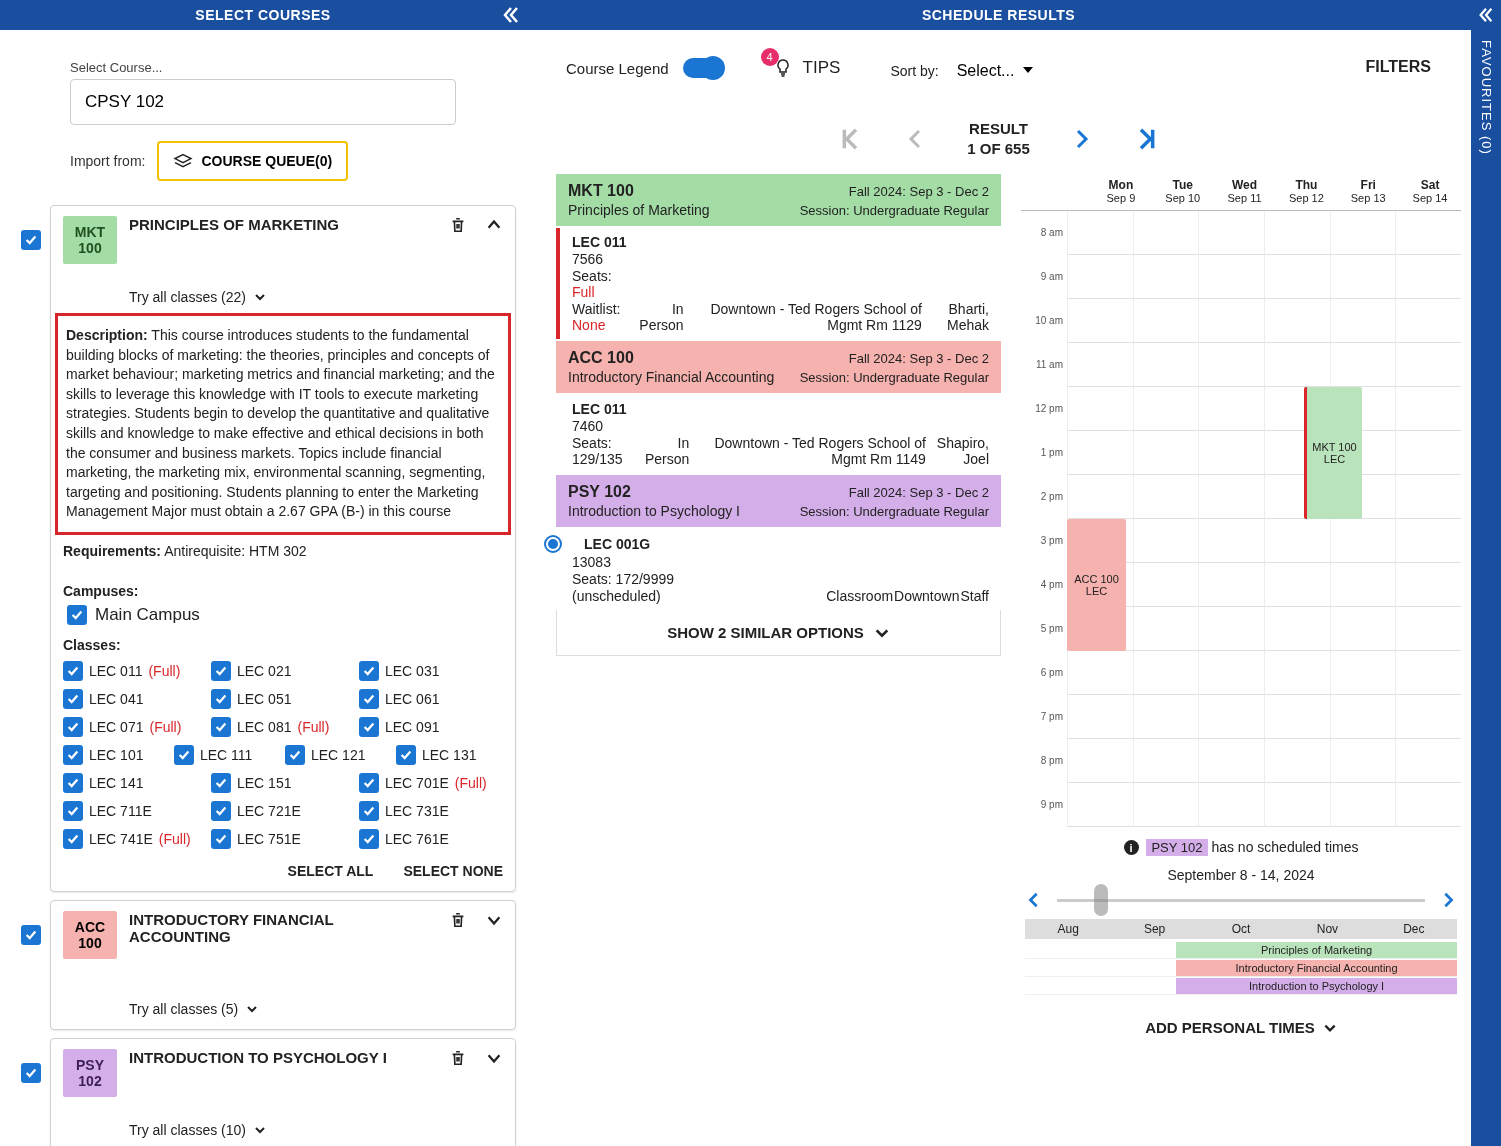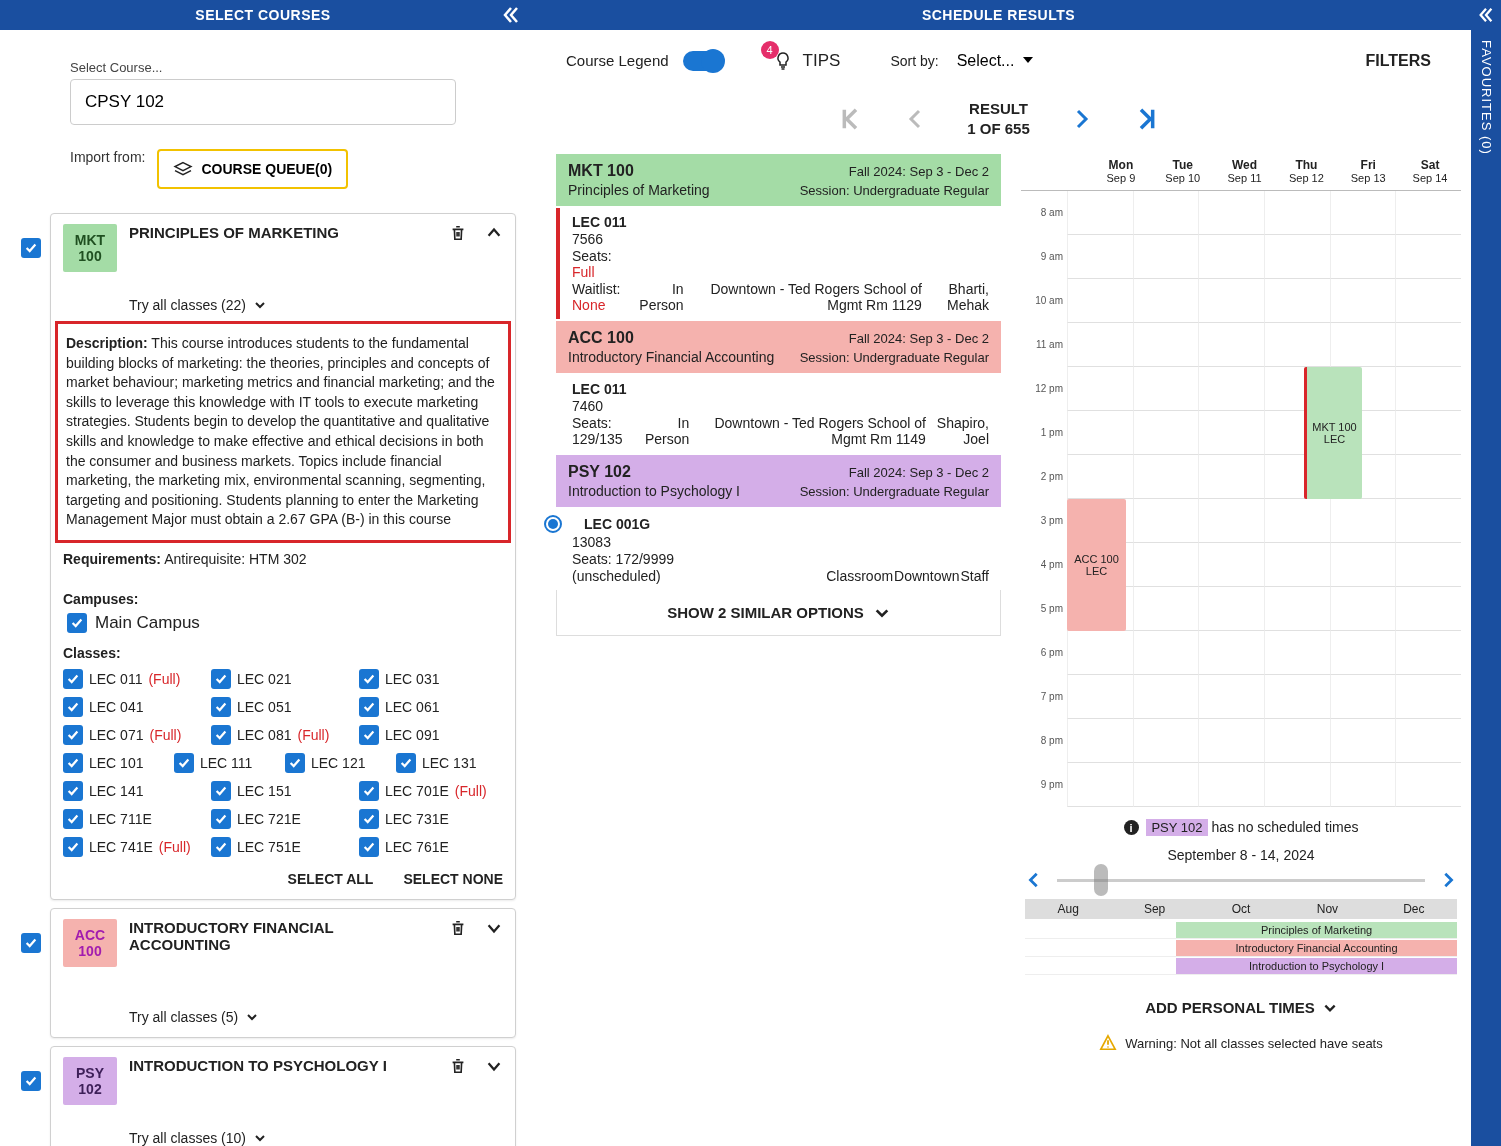--- a/index.html
+++ b/index.html
@@ -8,30 +8,30 @@
 
 
 .left-panel { width: 526px; display: flex; flex-direction: column; }
 .panel-header { background: #1a4fa0; color: #fff; height: 30px; display: flex; align-items: center; justify-content: center; position: relative; font-weight: bold; font-size: 14px; letter-spacing: 0.5px; }
 .panel-header .collapse-btn { position: absolute; right: 0; width: 30px; height: 30px; display: flex; align-items: center; justify-content: center; cursor: pointer; }
 .panel-body { flex: 1; overflow-y: auto; padding: 20px 10px 10px 10px; }
 
 .course-input-area { padding: 10px 60px 16px 60px; }
 .input-label { font-size: 13px; color: #444; margin-bottom: 4px; }
 .course-input { width: 100%; padding: 12px 14px; font-size: 17px; border: 1px solid #ccc; border-radius: 4px; }
-.import-row { display: flex; align-items: flex-start; margin-top: 24px; }
+.import-row { display: flex; align-items: center; margin-top: 16px; }
 .import-label { font-size: 14px; color: #333; margin-right: 12px; }
 .queue-btn { border: 2px solid #f2c200; border-radius: 4px; padding: 10px 14px; display: flex; align-items: center; gap: 8px; font-weight: bold; font-size: 14px; cursor: pointer; background: #fff; }
 
 .course-card { border: 1px solid #d0d0d0; border-radius: 4px; margin: 8px 0 8px 40px; padding: 10px 12px 12px 12px; position: relative; background: #fff; box-shadow: 0 1px 2px rgba(0,0,0,0.08); }
 .course-check { position: absolute; left: -30px; top: 24px; width: 20px; height: 20px; }
 .card-head { display: flex; align-items: flex-start; gap: 12px; }
 .code-tag { width: 54px; height: 48px; display: flex; flex-direction: column; align-items: center; justify-content: center; font-weight: bold; font-size: 14px; border-radius: 2px; }
 .code-mkt { background: #a4dca6; color: #1f4f20; }
-.code-acc { background: #f5b2ae; color: #a21caf; }
+.code-acc { background: #f5b2ae; color: #000000; }
 .code-psy { background: #d4aee8; color: #3d1f58; }
 .card-title-area { flex: 1; display: flex; flex-direction: column; }
 .card-title { font-weight: bold; font-size: 15px; margin-bottom: 8px; }
 .try-row { display: flex; align-items: center; gap: 8px; font-size: 14px; margin-top: 48px; }
 .card-actions { display: flex; align-items: center; gap: 18px; }
 .trash-icon, .chevron-icon { width: 18px; height: 18px; cursor: pointer; }
 
 .desc-box { border: 3px solid #d8262a; padding: 10px 8px; margin: 8px -8px 4px -8px; font-size: 14px; line-height: 1.4; }
 .desc-label { font-weight: bold; }
 .req-row { font-size: 14px; margin-top: 8px; }
@@ -44,21 +44,21 @@
 .class-full { color: #d8262a; }
 .class-grid-3 { display: grid; grid-template-columns: repeat(3, 1fr); gap: 8px 4px; }
 .sel-row { display: flex; justify-content: flex-end; gap: 30px; margin-top: 14px; font-weight: bold; font-size: 14px; }
 .sel-row span { cursor: pointer; }
 
 .chk { width: 20px; height: 20px; background: #1a76d2; border-radius: 3px; display: inline-flex; align-items: center; justify-content: center; flex-shrink: 0; cursor:pointer;}
 .chk svg { width: 14px; height: 14px; fill: #fff; }
 
 
 .right-panel { flex: 1; display: flex; flex-direction: column; position: relative; }
-.controls-row { display: flex; align-items: center; padding: 18px 40px; gap: 50px; }
+.controls-row { display: flex; align-items: flex-start; padding: 28px 40px; gap: 50px; }
 .legend { display: flex; align-items: center; gap: 14px; font-size: 15px; }
 .toggle { width: 40px; height: 20px; background: #1a76d2; border-radius: 10px; position: relative; cursor: pointer; }
 .toggle::after { content: ''; position: absolute; right: -2px; top: -2px; width: 24px; height: 24px; background: #1a76d2; border-radius: 50%; }
 .tips { display: flex; align-items: center; gap: 10px; font-size: 17px; font-weight: 500; position: relative; cursor:pointer;}
 .tips-badge { position: absolute; left: -12px; top: -10px; width: 18px; height: 18px; background: #e52e6a; color: #fff; border-radius: 50%; font-size: 11px; display: flex; align-items: center; justify-content: center; }
 .sortby { display: flex; align-items: center; gap: 14px; }
 .sortby select { border: none; font-size: 16px; padding: 4px 20px 4px 4px; appearance: none; background: transparent; cursor:pointer; }
 .sortby-wrap { position: relative; }
 .sortby-wrap::after { content: ''; position: absolute; right: 2px; top: 9px; width: 0; height: 0; border-left: 5px solid transparent; border-right: 5px solid transparent; border-top: 6px solid #000; }
 .filters-label { font-weight: bold; font-size: 16px; margin-left: auto; cursor:pointer; }
@@ -819,27 +819,20 @@
                 <div class="course-bar-spacer"></div>
                 <div class="course-bar bar-psy">Introduction to Psychology I</div>
               </div>
             </div>
           <div class="pt-row">
             <span>ADD PERSONAL TIMES</span>
             <svg width="14" height="14" viewBox="0 0 12 12">
                 <path d="M2 4 L6 8 L10 4" stroke="#222" stroke-width="2" fill="none"></path>
               </svg>
           </div>
-          <div class="warn-row">
-            <svg width="18" height="18" viewBox="0 0 20 20">
-                <path d="M10 2 L18 17 L2 17 Z" fill="none" stroke="#e6a800" stroke-width="1.8"></path>
-                <path d="M10 7 L10 12 M10 14 L10 15" stroke="#e6a800" stroke-width="2"></path>
-              </svg>
-            <span>Warning: Not all classes selected have seats</span>
-          </div>
         </div>
       </div>
     </div>
   </div>
 
   <div class="fav-rail">
     <div class="fav-collapse">
       <svg width="18" height="18" viewBox="0 0 20 20">
           <path d="M10 3 L4 10 L10 17 M16 3 L10 10 L16 17" stroke="#fff" stroke-width="2.5" fill="none"></path>
         </svg>

